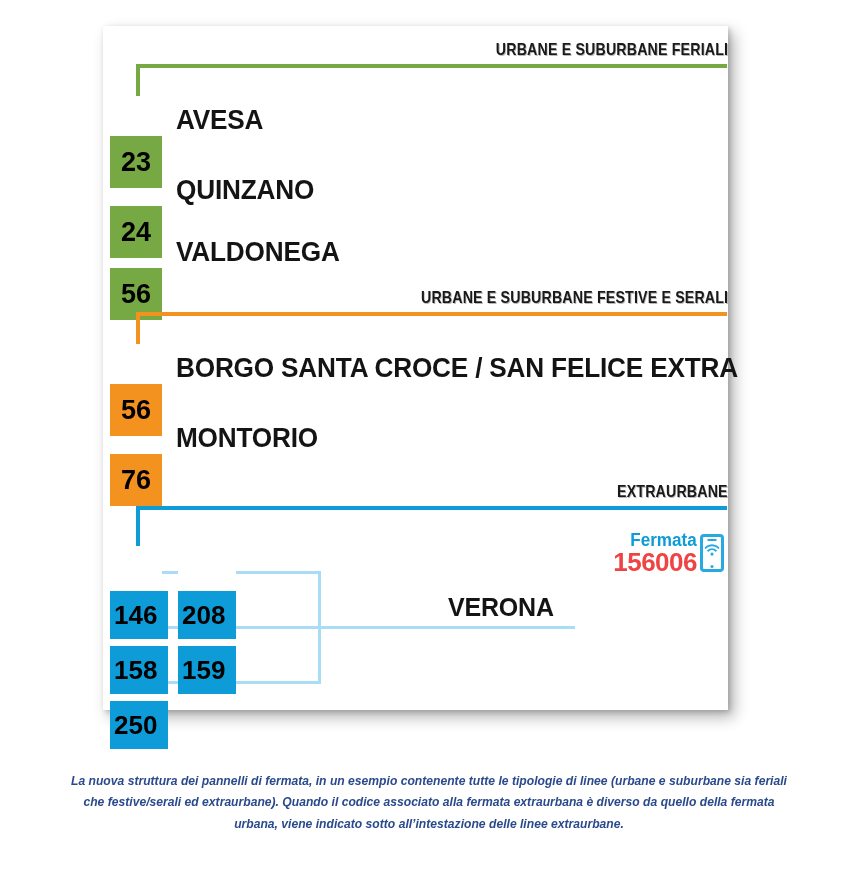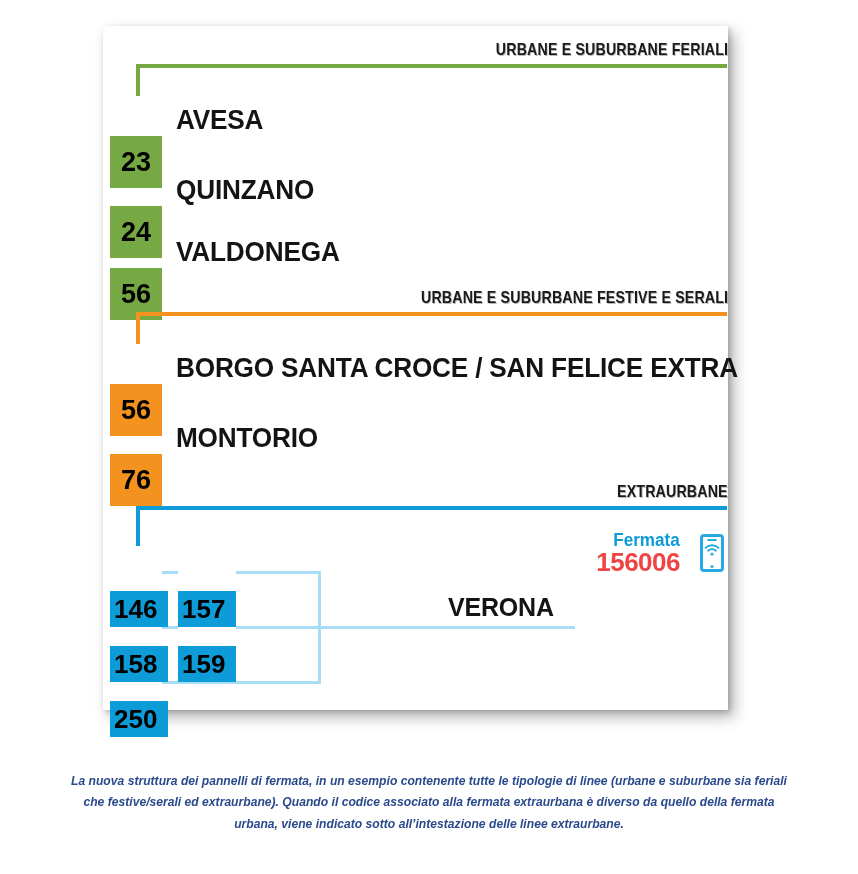--- a/index.html
+++ b/index.html
@@ -63,21 +63,21 @@
     line-height: 1;
     margin-top: 44px;
   }
   .badge.sq {
     width: 52px;
     height: 52px;
     font-size: 27px;
   }
   .badge.wide {
     width: 58px;
-    height: 36px;
+    height: 48px;
     font-size: 26px;
     justify-content: flex-start;
     padding-left: 4px;
     box-sizing: border-box;
   }
   .dest {
     position: absolute;
     font-weight: bold;
     font-size: 27px;
     color: #141414;
@@ -95,21 +95,21 @@
   .conn-h { height: 3px; }
   .conn-v { width: 3px; }
 
   
   #fermata {
     position: absolute;
     right: 4px;
     top: 505px;
     display: flex;
     align-items: center;
-    gap: 20px;
+    gap: 3px;
   }
   #fermata-text {
     text-align: right;
     line-height: 1.02;
   }
   #fermata-label {
     font-size: 18px;
     font-weight: bold;
     color: #0e9cd8;
     display: block;
@@ -240,21 +240,21 @@
 
     <div class="conn conn-h" style="left:59px; top:600px; width:16px;"></div>
 
     <div class="conn conn-h" style="left:133px; top:600px; width:339px;"></div>
 
     <div class="conn conn-h" style="left:59px; top:655px; width:159px;"></div>
 
     <div class="conn conn-v" style="left:215px; top:545px; height:113px;"></div>
 
     <div class="badge wide" style="left:7px; top:521px; background:#0e9cd8;">146</div>
-    <div class="badge wide" style="left:75px; top:521px; background:#0e9cd8;">157</div>
+    <div class="badge wide" style="left:75px; top:521px; background:#0e9cd8;">208</div>
 
     <div class="badge wide" style="left:7px; top:576px; background:#0e9cd8;">158</div>
     <div class="badge wide" style="left:75px; top:576px; background:#0e9cd8;">159</div>
 
     <div class="badge wide" style="left:7px; top:631px; background:#0e9cd8;">250</div>
 
     <div id="verona-label" style="left:345px; top:567px;">VERONA</div>
   </div>
 
 </div>

